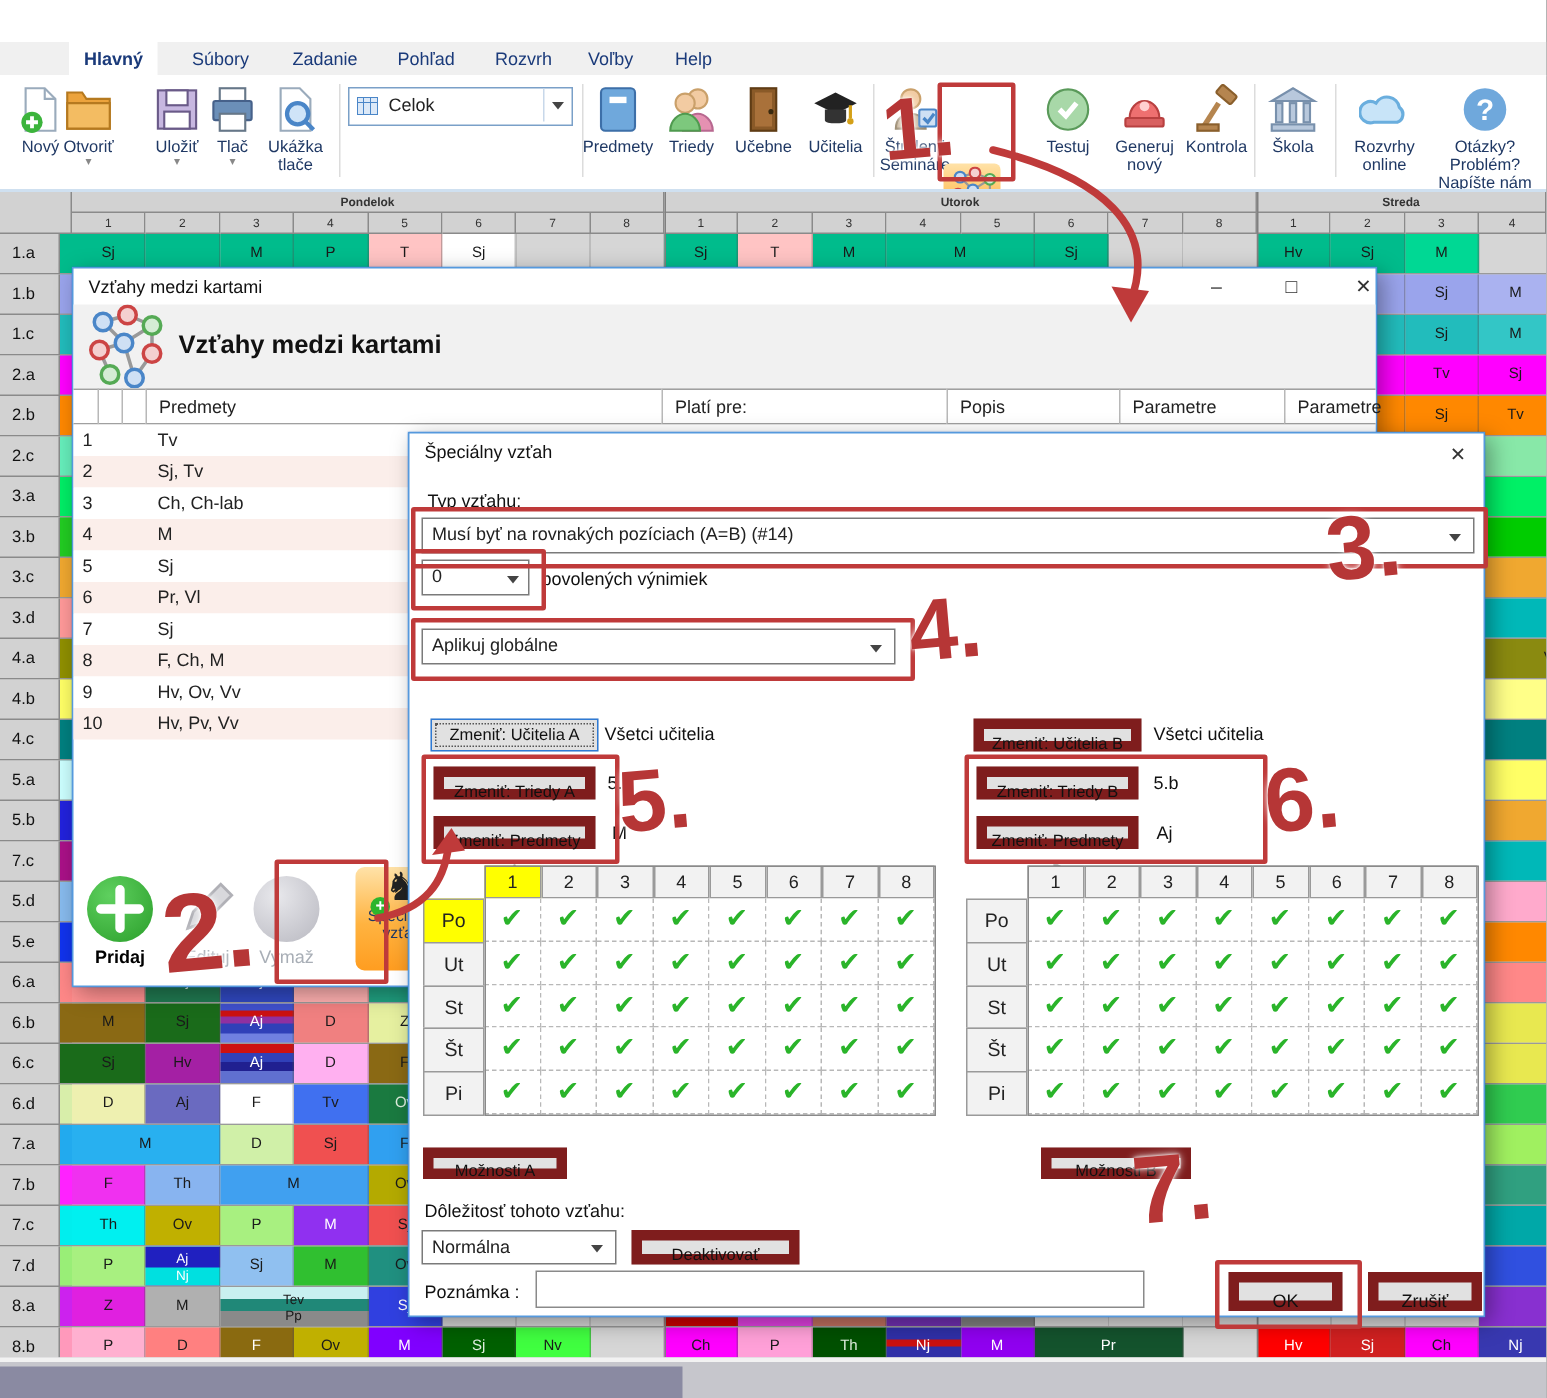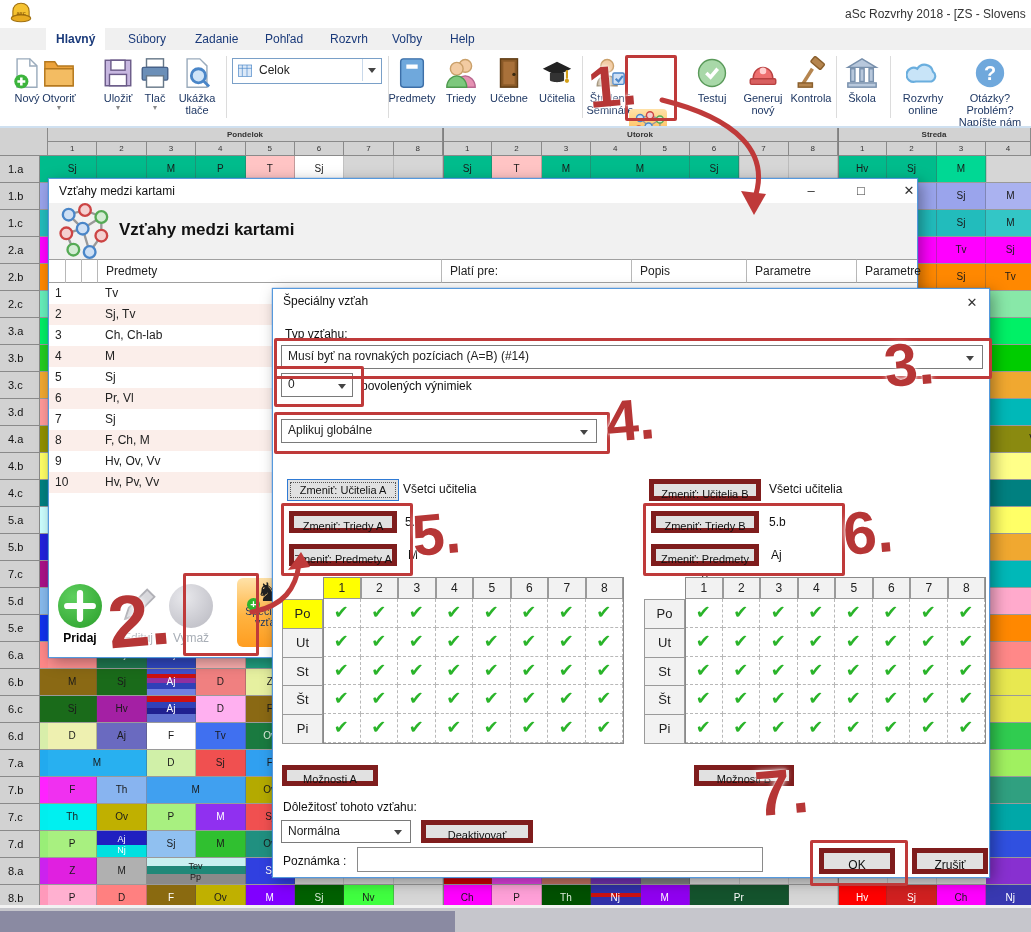--- a/index.html
+++ b/index.html
@@ -61,21 +61,21 @@
   .tool-label{position:absolute;font-size:12px;color:#000000;text-align:center;}
   .tool-label.dis{color:#a8aeb6;}
   #special-btn{position:absolute;left:188px;top:399px;width:62px;height:69px;border-radius:6px;
       background:linear-gradient(#ffe2a8,#ffb340 55%,#ff9d20);text-align:center;}
   #special-btn .kn{font-size:26px;line-height:28px;display:block;font-family:"DejaVu Sans",sans-serif;}
   #special-btn .sl{font-size:10.5px;line-height:11px;color:#1f3864;display:block;}
   .plus-badge{position:absolute;width:13px;height:13px;border-radius:50%;background:#2db52d;color:#fff;font-size:11px;line-height:13px;text-align:center;font-weight:bold;}
   
   .lbl{position:absolute;font-size:12px;color:#111;}
   .sel{position:absolute;background:#fff;border:1px solid #7a7a7a;box-sizing:border-box;font-size:12px;line-height:20px;padding-left:6px;}
-  .btn{position:absolute;background:#e1e1e1;border:5px solid #7f1d1d;box-sizing:border-box;font-size:11px;text-align:center;color:#111;}
+  .btn{position:absolute;background:#e1e1e1;border:7px solid #7f1d1d;box-sizing:border-box;font-size:11px;text-align:center;color:#111;}
   .btn.focused{border:1px solid #2f7ad4;outline:1px dotted #555;outline-offset:-4px;}
   .valtxt{position:absolute;font-size:12px;color:#111;}
   .txt-input{position:absolute;background:#fff;border:1px solid #8a8a8a;box-sizing:border-box;}
   
   .ghdr,.gday{position:absolute;box-sizing:border-box;border:1px solid #9a9a9a;background:#f2f2f2;text-align:center;}
   .ghdr{font-size:12px;}
   .gday{font-size:13px;line-height:27px;}
   .hl{background:#ffff00 !important;}
   .gcell{position:absolute;box-sizing:border-box;background:#fff;border-right:1px dashed #b8b8b8;border-bottom:1px dashed #b8b8b8;text-align:center;}
   .gcell span{font-size:18px;font-weight:bold;color:#2ab42a;line-height:27px;}
@@ -84,30 +84,20 @@
   .redrect{position:absolute;border:3px solid #bf3a3a;border-radius:2px;z-index:40;pointer-events:none;}
   .anno{position:absolute;color:#b63636;font-weight:bold;z-index:45;pointer-events:none;
         text-shadow:0 0 6px #fff,0 0 2px #fff;transform:rotate(-5deg);font-family:"Liberation Sans",sans-serif;}
   #arrows{position:absolute;left:0;top:0;width:1031px;height:932px;z-index:44;pointer-events:none;}
 </style>
 </head>
 <body>
 
 <div id="app">
 
-  <div id="titlebar">
-    <span class="abs" style="left:6px;top:1px;width:34px;height:26px;">
-      <svg viewBox="0 0 24 24" width="30" height="26">
-          <path d="M12 2 c4.5 0 7.5 3 7.5 7.5 V15 h-15 V9.5 C4.5 5 7.5 2 12 2" fill="#f5c231" stroke="#a07010"></path>
-          <ellipse cx="12" cy="16" rx="9" ry="3.2" fill="#e8ab20" stroke="#a07010"></ellipse>
-          <text x="12" y="13" font-size="5.5" text-anchor="middle" fill="#7a4a00">asc</text>
-        </svg>
-    </span>
-    <span id="apptitle">aSc Rozvrhy 2018  - [ZS - Slovens</span>
-  </div>
 
   <div id="menubar">
     <span class="menu-item active" style="left:46px;">Hlavný</span>
     <span class="menu-item" style="left:118px;">Súbory</span>
     <span class="menu-item" style="left:185px;">Zadanie</span>
     <span class="menu-item" style="left:255px;">Pohľad</span>
     <span class="menu-item" style="left:320px;">Rozvrh</span>
     <span class="menu-item" style="left:382px;">Voľby</span>
     <span class="menu-item" style="left:440px;">Help</span>
   </div>

